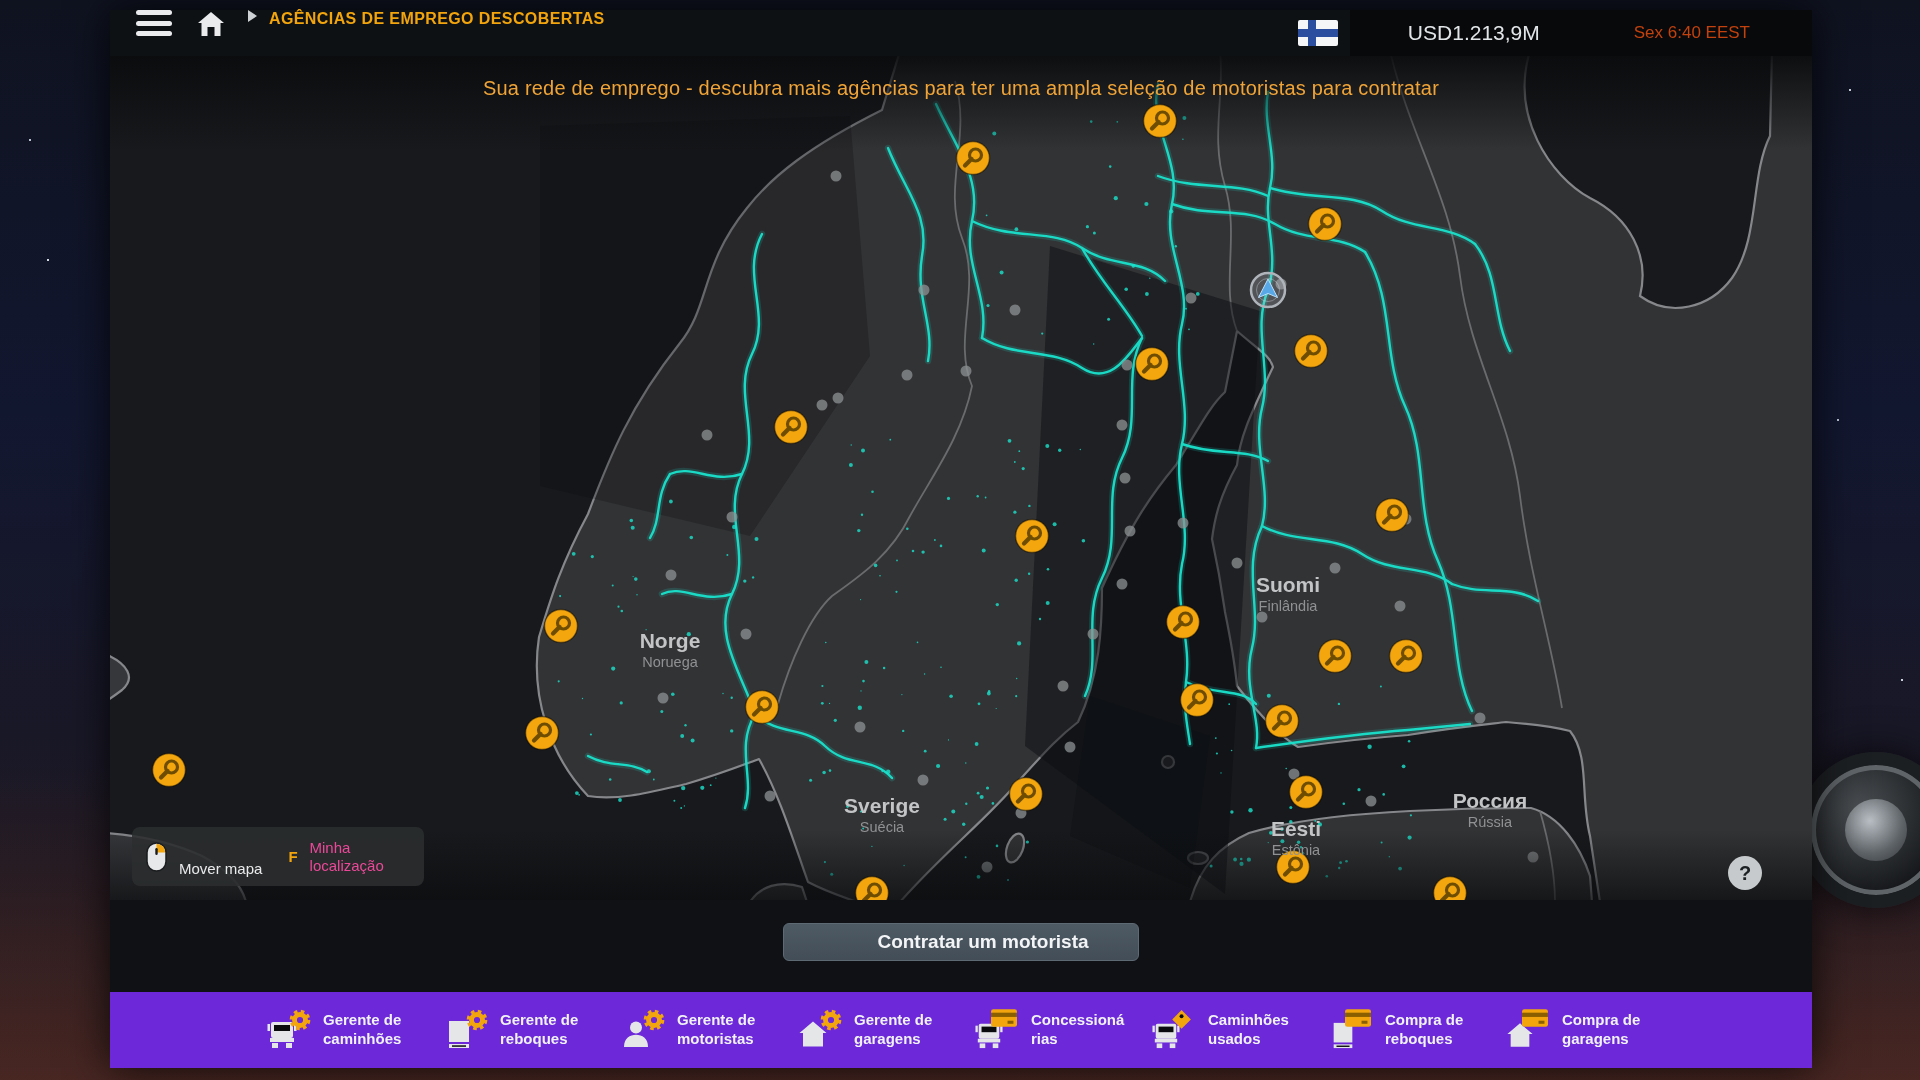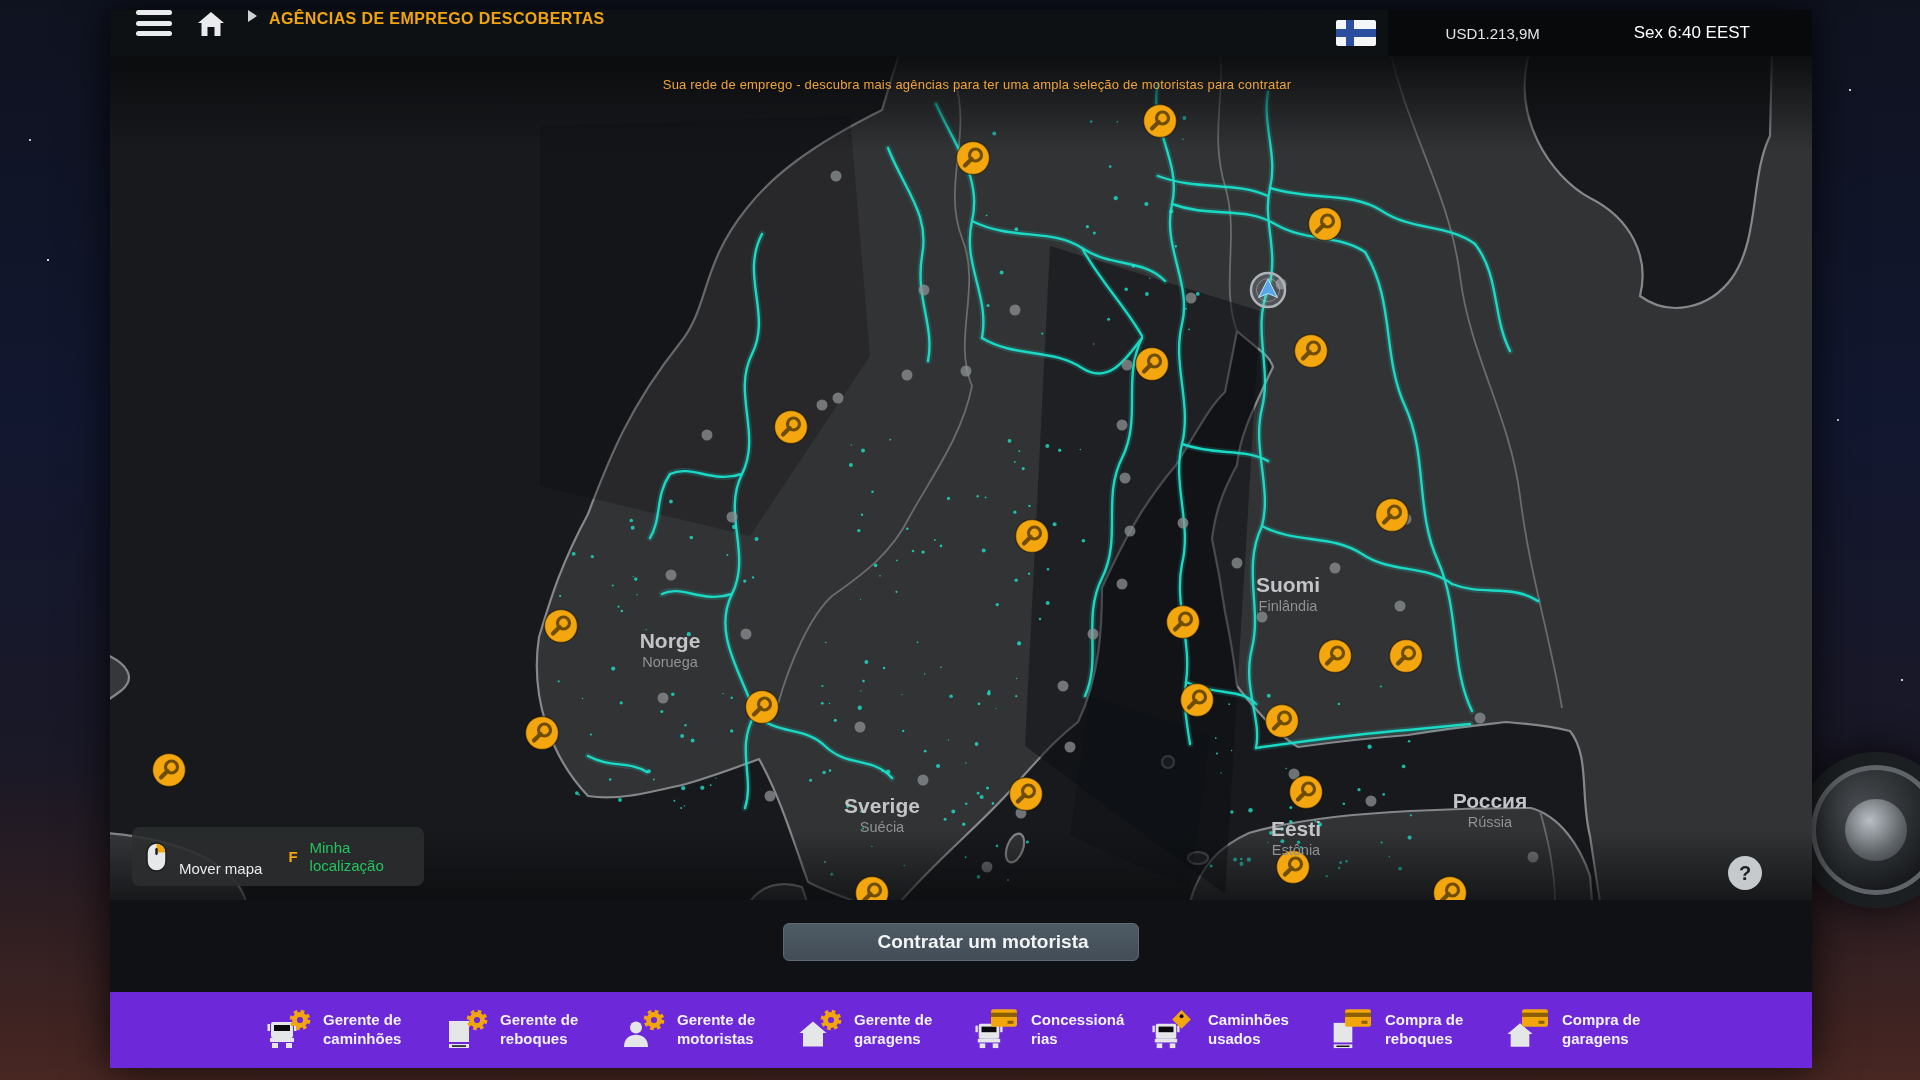--- a/index.html
+++ b/index.html
@@ -41,34 +41,34 @@
   .hamburger span { display:block; height:5px; border-radius:2.5px; background:#e9ebed; }
   .homebtn { margin-left:24px; width:30px; height:28px; cursor:pointer; }
   .crumb-sep { margin-left:22px; width:0; height:0; border-left:9px solid #cfd2d5;
     border-top:6px solid transparent; border-bottom:6px solid transparent; }
   .crumb { margin-left:12px; color:#f2a50c; font-size:16px; font-weight:700; letter-spacing:.4px; }
   .topbar-right { position:absolute; right:0; top:0; height:46px; display:flex; align-items:center; }
   .flag { width:40px; height:26px; background:#f4f6f8; border-radius:2px; position:relative; overflow:hidden; }
   .flag .v { position:absolute; left:10px; top:0; width:8px; height:26px; background:#2b4f9e; }
   .flag .h { position:absolute; left:0; top:9px; width:40px; height:8px; background:#2b4f9e; }
   .statblock { height:46px; margin-left:12px; background:#08090b; display:flex; align-items:center; }
-  .money { color:#e3e6e9; font-size:15px; margin-left:58px; }
-  .clock { color:#ffffff; font-size:17px; margin-left:94px; margin-right:62px; }
+  .money { color:#e3e6e9; font-size:21px; margin-left:58px; }
+  .clock { color:#c2410c; font-size:17px; margin-left:94px; margin-right:62px; }
 
   
   .maparea { position:relative; width:1702px; height:844px; background:#141619; overflow:hidden; }
-  .subtitle { position:absolute; top:21px; left:16px; width:100%; text-align:center;
-    color:#f0a437; font-size:13px; letter-spacing:.2px; z-index:5; }
+  .subtitle { position:absolute; top:21px; left:0; width:100%; text-align:center;
+    color:#f0a437; font-size:20px; letter-spacing:.2px; z-index:5; }
   .mapsvg { position:absolute; inset:0; }
 
   .mapcontrols { position:absolute; left:22px; bottom:14px; z-index:6; display:flex; align-items:center;
     background:rgba(43,45,47,.88); border-radius:8px; padding:9px 18px 9px 14px; gap:12px; }
   .mc-label { color:#e9eaeb; font-size:15px;margin-top:24px; }
   .mc-key { color:#f2a50c; font-size:15px; font-weight:700; margin-left:14px; }
-  .mc-two { color:#22c55e; font-size:15px; line-height:1.18; width:96px; }
+  .mc-two { color:#ec4899; font-size:15px; line-height:1.18; width:96px; }
   .helpbtn { position:absolute; right:50px; bottom:10px; z-index:6; width:34px; height:34px; border-radius:50%;
     background:#c7cacc; color:#1d2023; font-size:20px; font-weight:700; display:flex;
     align-items:center; justify-content:center; cursor:pointer; }
 
   
   .midbar { height:92px; background:#0f1114; display:flex; justify-content:center; }
   .hirebtn { margin-top:23px; width:356px; height:38px; border-radius:6px; cursor:pointer;
     background:linear-gradient(180deg,#4e5a64,#424d57); border:1px solid #5d6a74;
     color:#f2f4f6; font-size:19px; font-weight:700; text-align:center; line-height:36px;
     font-family:inherit;padding-left:44px; }

